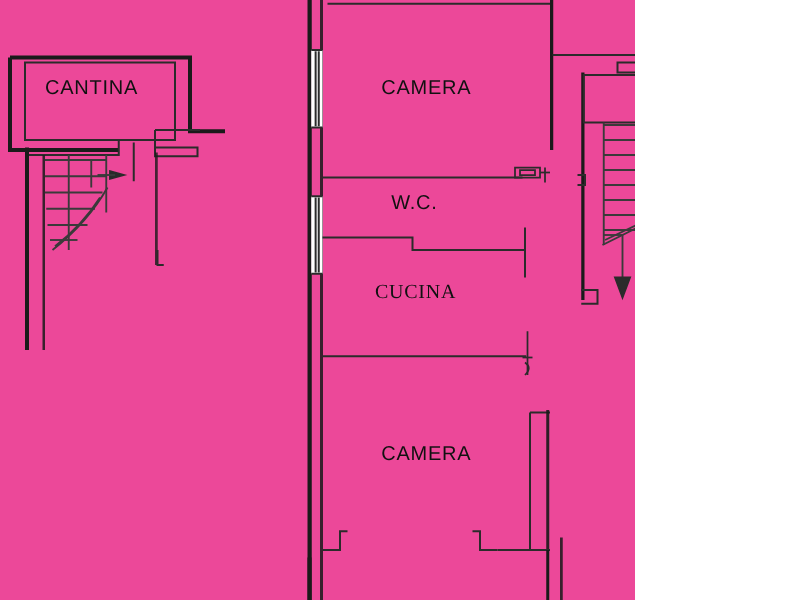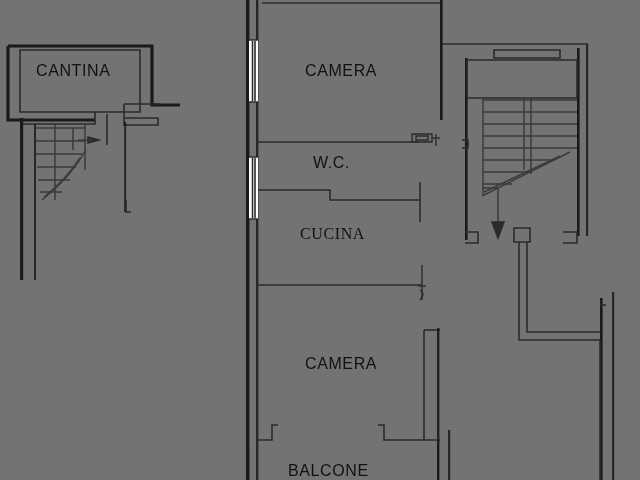--- a/index.html
+++ b/index.html
@@ -2,23 +2,23 @@
 <html><head>
 <meta charset="utf-8">
 <style>
   html, body {
     margin: 0;
     padding: 0;
     background: #ffffff;
   }
   #plan-root {
     position: relative;
-    width: 640px;
+    width: 508px;
     height: 480px;
-    background: #737373;
+    background: #ec4899;
     overflow: hidden;
     font-family: "Liberation Sans", sans-serif;
   }
   #plan-svg {
     position: absolute;
     left: 0;
     top: 0;
     width: 640px;
     height: 480px;
   }
@@ -218,16 +218,15 @@
   <div class="room-label" style="left:36px; top:62px;">CANTINA</div>
 
   <div class="room-label" style="left:305px; top:62px;">CAMERA</div>
 
   <div class="room-label" style="left:313px; top:154px;">W.C.</div>
 
   <div class="room-label" style="left:300px; top:225px;font-family:Liberation Serif, serif;">CUCINA</div>
 
   <div class="room-label" style="left:305px; top:355px;">CAMERA</div>
 
-  <div class="room-label" style="left:288px; top:462px;">BALCONE</div>
 
 
 </div>
 
 </body></html>

